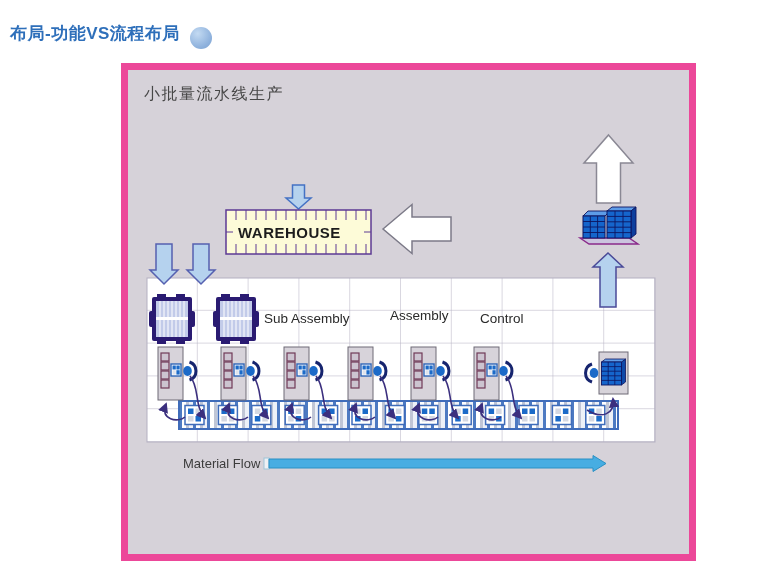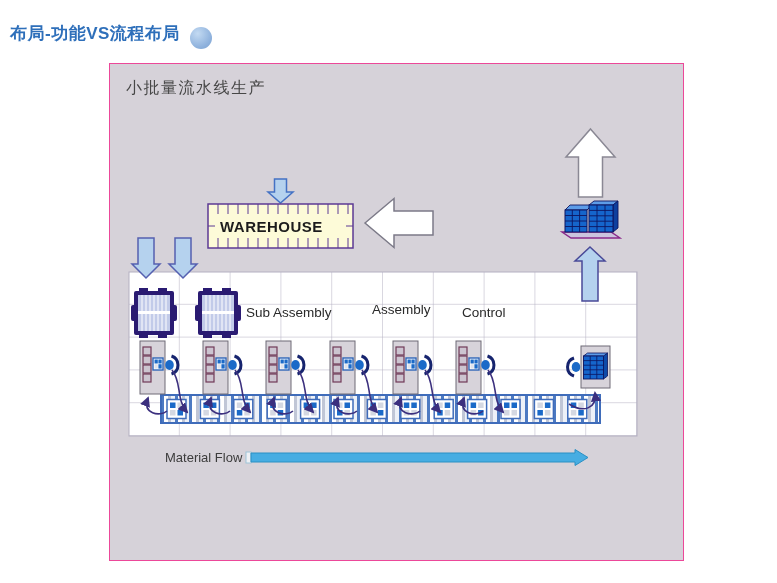--- a/index.html
+++ b/index.html
@@ -3,22 +3,22 @@
 <meta charset="utf-8">
 <style>
   html,body{margin:0;padding:0;background:#ffffff;}
   .page{position:relative;width:777px;height:583px;background:#ffffff;overflow:hidden;
         font-family:"Liberation Sans",sans-serif;}
   .page-header{position:absolute;top:22px;left:10px;display:flex;align-items:flex-start;gap:10px;}
   .page-title{margin:0;font-size:17px;font-weight:bold;color:var(--accent-blue,#2e6fba);
               letter-spacing:0.5px;font-family:"Liberation Sans",sans-serif;}
   .title-dot{width:22px;height:22px;border-radius:50%;margin-top:5px;
              background:radial-gradient(circle at 35% 30%, #c3daf2, var(--dot-blue,#8fb2dd) 65%, #7aa0cf);}
-  .panel{position:absolute;left:109px;top:63px;width:575px;height:498px;
-         background:var(--panel-bg,#d6d2d9);border:1px solid #ec4899;box-sizing:border-box;}
+  .panel{position:absolute;left:121px;top:63px;width:575px;height:498px;
+         background:var(--panel-bg,#d6d2d9);border:7px solid #ec4899;box-sizing:border-box;}
   .panel-title{position:absolute;left:16px;top:14px;font-size:16px;color:#474747;letter-spacing:1.5px;}
   svg.diagram{position:absolute;left:0;top:0;}
   svg text{font-family:"Liberation Sans",sans-serif;}
   .zone-label{font-size:13.5px;fill:#2a2a2a;}
   .warehouse-label{font-size:15px;font-weight:600;fill:#1c1c1c;letter-spacing:0.5px;}
   .flow-label{font-size:13px;fill:#3c3c3c;}
 </style>
 </head>
 <body>
 

